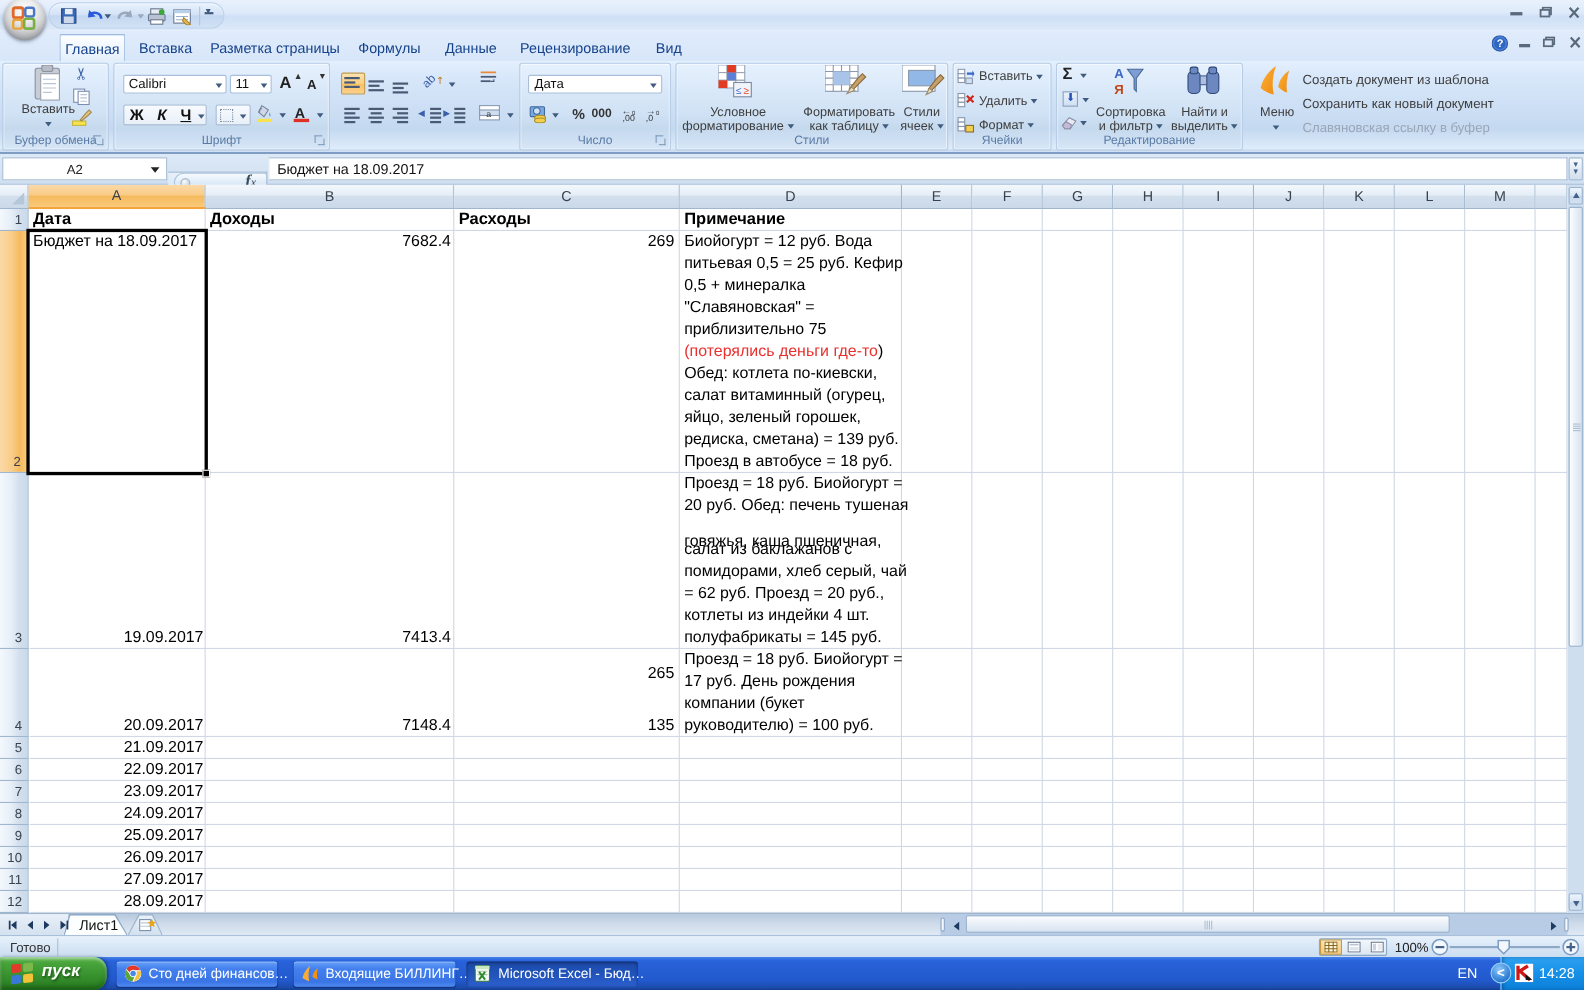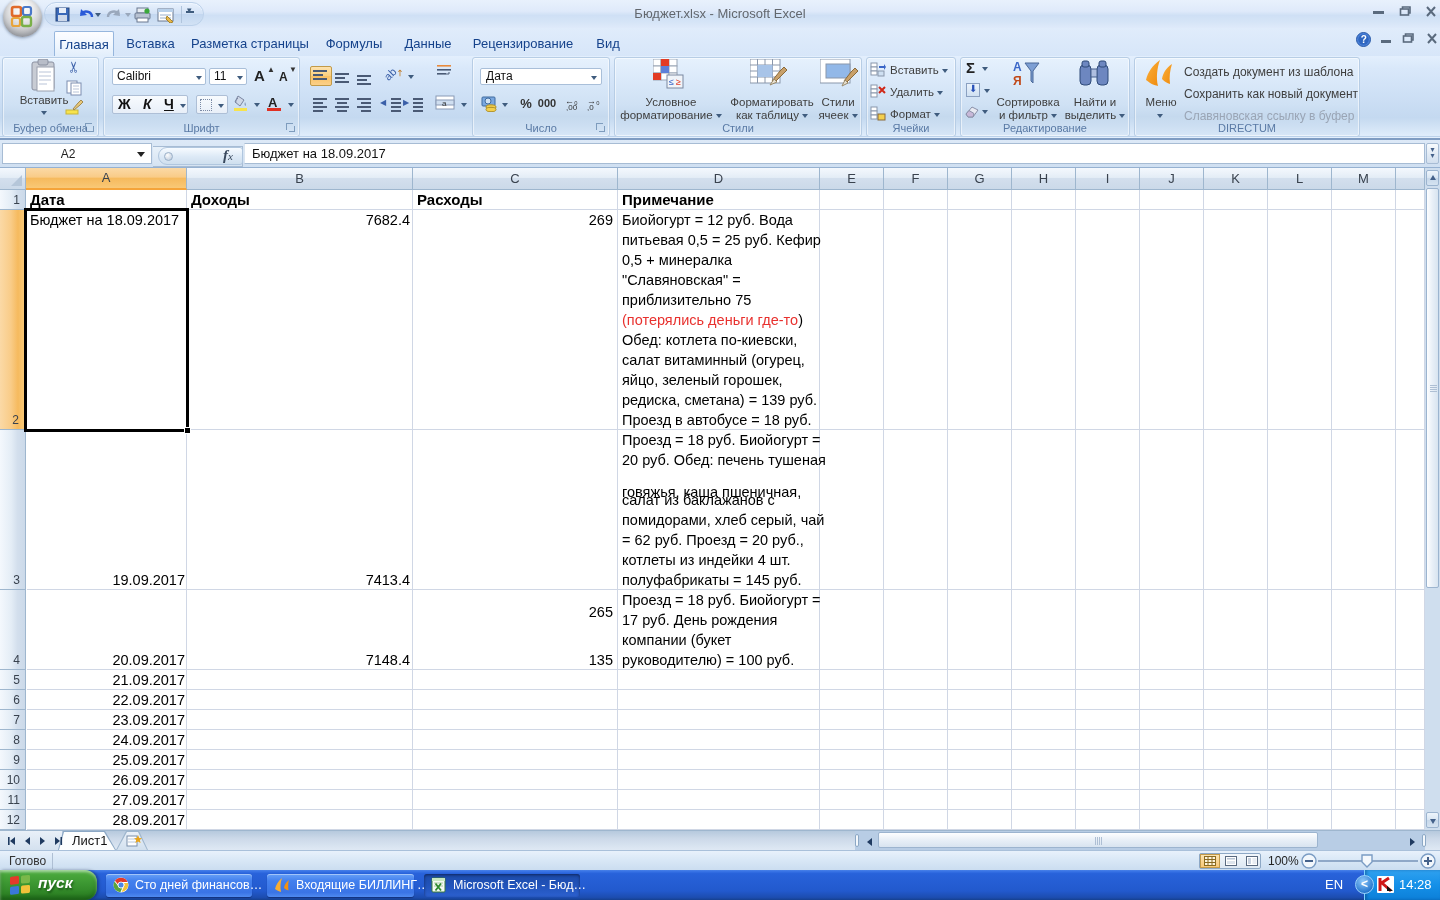--- a/index.html
+++ b/index.html
@@ -31,21 +31,21 @@
  background:linear-gradient(#e6f1fd 0%,#dceafa 25%,#cfe1f4 60%,#c5d9ee 75%,#cddff2 88%,#d8e7f7 100%);
  box-shadow:inset 0 0 0 1px rgba(255,255,255,.55);}
 .glabel{position:absolute;left:0;bottom:2px;width:100%;text-align:center;font-size:11px;color:#5a7aa5;}
 .lnch{position:absolute;right:3px;bottom:3px;width:10px;height:10px;}
 .lnch:before{content:"";position:absolute;left:0;top:0;width:6px;height:6px;border-left:1px solid #7e9cbd;border-top:1px solid #7e9cbd;}
 .lnch:after{content:"";position:absolute;right:1px;bottom:1px;width:5px;height:5px;border-right:1px solid #7e9cbd;border-bottom:1px solid #7e9cbd;}
 .rtx{position:absolute;font-size:11.5px;color:#3e3e3e;text-align:center;white-space:nowrap;}
 
 #fbar{left:0;top:140px;width:1440px;height:28px;background:linear-gradient(#dde9f7,#cfdff1);border-bottom:1px solid #96b1d1;}
 #namebox{position:absolute;left:2px;top:3px;width:150px;height:21px;background:#fff;border:1px solid #a7bcd4;font-size:12px;color:#222;line-height:19px;}
-#fxzone{position:absolute;left:153px;top:6px;width:90px;height:21px;}
+#fxzone{position:absolute;left:153px;top:16px;width:90px;height:21px;}
 #ftext{position:absolute;left:244px;top:3px;width:1181px;height:21px;background:#fff;border:1px solid #a7bcd4;border-left:1px solid #dbe5f0;font-size:13px;color:#111;line-height:19px;padding-left:7px;}
 #fexp{position:absolute;left:1426px;top:3px;width:13px;height:21px;background:linear-gradient(#f7fbfe,#dfe9f4 60%,#d2dfee);border:1px solid #a7bcd4;border-radius:2px;color:#44618a;text-align:center;}
 
 #sheet{left:0;top:168px;width:1425px;height:662px;background:#fff;overflow:hidden;}
 .ch{position:absolute;top:0;height:22px;background:linear-gradient(#f4f8fd 0%,#e4edf6 45%,#d3dfed 50%,#cbd9e9 100%);border-right:1px solid #9eb6ce;border-bottom:1px solid #9eb6ce;text-align:center;font-size:13px;color:#39424e;line-height:21px;}
 .ch.sel{background:linear-gradient(#fbd9a6 0%,#f9cc88 45%,#f6ba5e 52%,#f9c977 100%);border-bottom:2px solid #f5a43a;line-height:20px;}
 #selall{position:absolute;left:0;top:0;width:26px;height:22px;background:linear-gradient(#f4f8fd 0%,#e4edf6 45%,#d3dfed 50%,#cbd9e9 100%);border-right:1px solid #9eb6ce;border-bottom:1px solid #9eb6ce;}
 #selall:after{content:"";position:absolute;right:3px;bottom:3px;width:0;height:0;border-left:11px solid transparent;border-bottom:11px solid #b5c6d9;}
 .rh{position:absolute;left:0;width:26px;background:linear-gradient(90deg,#f4f8fd 0%,#e4edf6 45%,#d3dfed 70%,#cbd9e9 100%);border-right:1px solid #9eb6ce;border-bottom:1px solid #9eb6ce;font-size:12px;color:#39424e;}
 .rh span{position:absolute;right:5px;bottom:2px;}
@@ -108,21 +108,20 @@
         <g stroke="#9ab0cc">
           <line x1="3" y1="8" x2="14" y2="8"></line>
           <line x1="3" y1="11" x2="14" y2="11"></line>
         </g>
         <polygon points="10,9 16,15 13,16 9,12" fill="#e8b84a" stroke="#a8842a"></polygon>
       </svg>
 <span style="position:absolute;left:136px;top:3px;width:1px;height:17px;background:#b0c4dc;"></span>
 <span style="position:absolute;left:142px;top:2px;font-size:9px;color:#3f5c7e;">▾</span>
       <span style="position:absolute;left:141px;top:8px;width:8px;height:1.6px;background:#3f5c7e;"></span>
 </div>
-  <div id="title">Бюджет.xlsx  -  Microsoft Excel</div>
   <div style="position:absolute;left:1373px;top:6px;width:70px;height:14px;" id="winbtns">
       <span style="position:absolute;left:0px;top:5px;width:11px;height:3px;background:#5a6a7d;"></span>
 <svg width="13" height="11" viewBox="0 0 13 11" style="position:absolute;left:25px;top:0;">
         <rect x="2.5" y="3" width="8" height="6" fill="none" stroke="#5a6a7d" stroke-width="1.6"></rect>
         <path d="M4.5 3 L4.5 1 L12 1 L12 7 L10.5 7" fill="none" stroke="#5a6a7d" stroke-width="1.6"></path>
       </svg>
 <svg width="12" height="11" viewBox="0 0 12 11" style="position:absolute;left:52px;top:0;">
         <path d="M2 1 L10 10 M10 1 L2 10" stroke="#5a6a7d" stroke-width="2"></path>
       </svg>
     </div>
@@ -175,23 +174,20 @@
       <div class="lnch"></div>
     </div>
   <div class="grp" id="g-style" style="left:614px;width:248px;">
       <div class="glabel">Стили</div>
     </div>
   <div class="grp" id="g-edit" style="left:960px;width:170px;">
       <div class="glabel">Редактирование</div>
     </div>
   <div class="grp" id="g-cell" style="left:866px;width:90px;">
       <div class="glabel">Ячейки</div>
-    </div>
-  <div class="grp" id="g-dir" style="left:1134px;width:226px;">
-      <div class="glabel">DIRECTUM</div>
     </div>
 <svg style="position:absolute;left:28px;top:3px;" width="32" height="36" viewBox="0 0 32 36">
 <rect x="4" y="3" width="22" height="28" rx="2" fill="#c8ccd4" stroke="#8a90a0"></rect>
 <rect x="10" y="0" width="10" height="6" rx="2" fill="#b8bdc8" stroke="#8a90a0"></rect>
 <rect x="9" y="8" width="17" height="24" fill="#fff" stroke="#9aa0ae"></rect>
 <g stroke="#b9c4d8">
         <line x1="11" y1="13" x2="23" y2="13"></line>
         <line x1="11" y1="17" x2="23" y2="17"></line>
         <line x1="11" y1="21" x2="23" y2="21"></line>
         <line x1="11" y1="25" x2="19" y2="25"></line>

